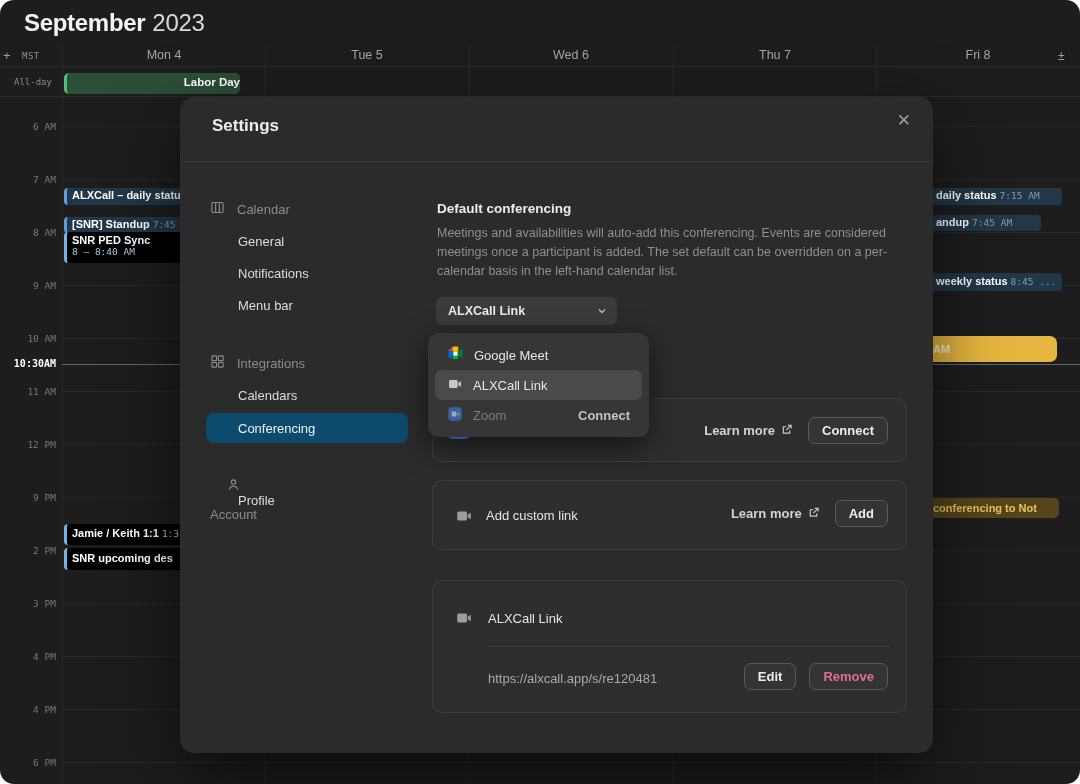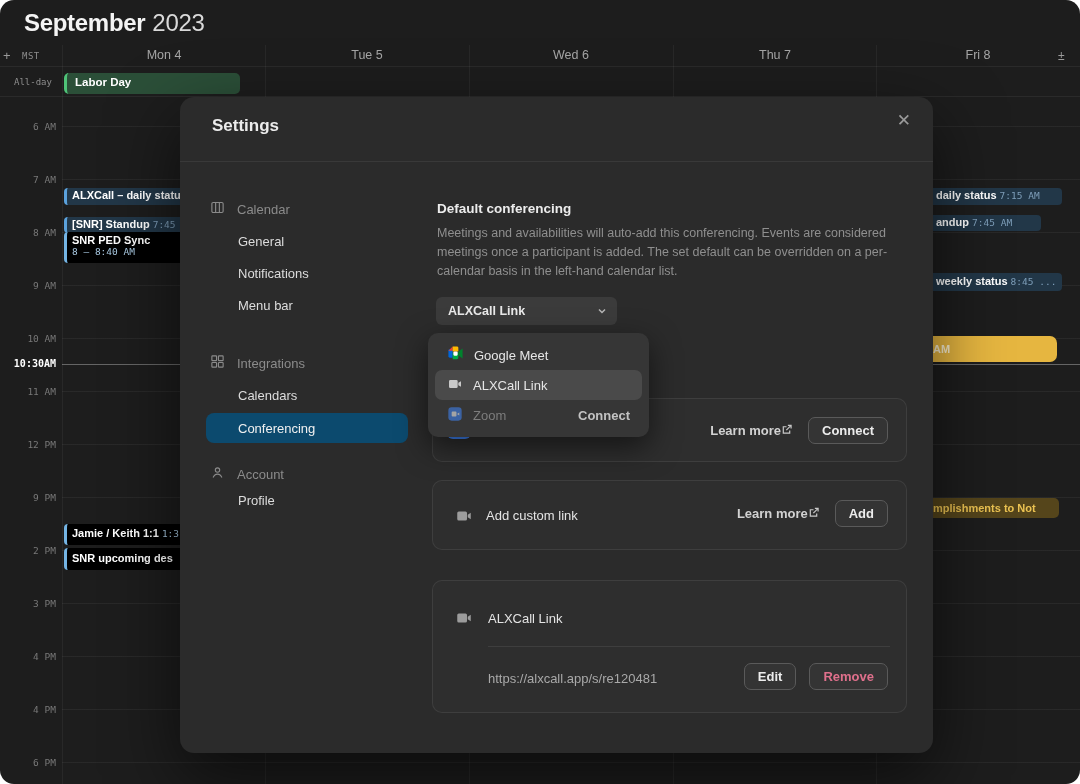--- a/index.html
+++ b/index.html
@@ -23,21 +23,21 @@
   .now-line{left:62px;right:0;height:1px;background:rgba(255,255,255,0.32);}
 
   
   .evt{position:absolute;box-sizing:border-box;border-radius:4px;font-size:11px;font-weight:700;color:#fff;
        overflow:hidden;white-space:nowrap;z-index:2;}
   .evt .time{font-weight:500;font-size:9.5px;}
   .evt-navy{background:#223748;border-left:3px solid #5ba2dd;padding-left:5px;}
   .evt-navy .time{color:#7f9fba;}
   .evt-solid{background:#000000;border-left:3px solid #74b4e4;padding-left:5px;}
   .evt-solid .time{color:#a9c9e2;}
-  .evt-green{background:#2b4f38;border-left:3px solid #4fc378;padding-left:8px;border-radius:5px;}
+  .evt-green{background:#2b4f38;border-left:3px solid #4fc378;padding-left:8px;border-radius:5px;text-align:right;}
   .evt-yellow{background:#e6b640;color:#fbf1d1;border-radius:7px;}
   .evt-olive{background:#55451b;color:#ecc352;border-radius:5px;}
 
   
   .modal{left:180px;top:97px;width:753px;height:656px;background:#2b2b2b;border-radius:14px;
          box-shadow:0 25px 70px rgba(0,0,0,0.6);z-index:10;}
   .modal-title{left:32px;top:19px;font-size:17px;font-weight:600;color:#ececec;}
   .modal-close{right:22px;top:13px;font-size:17px;color:#9a9a9a;cursor:pointer;}
   .modal-divider{left:0;right:0;top:64px;height:1px;background:rgba(255,255,255,0.07);}
 
@@ -58,21 +58,21 @@
         box-shadow:0 10px 30px rgba(0,0,0,0.55);z-index:30;}
   .menu-item{height:30px;display:flex;align-items:center;gap:10px;padding:0 12px;margin:0 7px;
              font-size:13px;color:#e6e6e6;font-weight:500;border-radius:7px;cursor:pointer;}
   .menu-item.sel{background:#4a4a4a;}
   .menu-item.dim{color:#7d7d7d;}
   .menu-item .action{margin-left:auto;color:#c3c3c3;font-weight:700;}
 
   .card{left:252px;width:475px;background:rgba(255,255,255,0.015);border:1px solid rgba(255,255,255,0.08);
         border-radius:10px;box-sizing:border-box;z-index:1;}
   .card-title{font-size:13px;color:#e4e4e4;font-weight:500;}
-  .learn-more{display:flex;align-items:center;font-size:13px;color:#d2d2d2;font-weight:600;cursor:pointer;}
+  .learn-more{display:flex;align-items:center;gap:6px;font-size:13px;color:#d2d2d2;font-weight:600;cursor:pointer;}
   .btn{background:#343434;border:1px solid #5a5a5a;border-radius:7px;color:#ececec;font-weight:700;
        font-size:13px;padding:5px 13px;cursor:pointer;font-family:"Liberation Sans",sans-serif;}
   .btn-remove{color:#e0708c;}
   .card-url{font-size:13px;color:#a9a9a9;}
   .icon-cam{flex:none;}
 </style>
 </head>
 <body>
 
 <div class="window">
@@ -150,21 +150,21 @@
     <span class="time mono">7:45 AM</span>
   </div>
   <div class="evt evt-navy" style="left:876px;top:273px;width:186px;height:18px;line-height:16px;padding-left:57px;">
     <span>weekly status</span>
     <span class="time mono">8:45 ...</span>
   </div>
   <div class="evt evt-yellow" style="left:876px;top:336px;width:181px;height:26px;line-height:26px;padding-left:57px;">
     <span>AM</span>
   </div>
   <div class="evt evt-olive" style="left:876px;top:498px;width:183px;height:20px;line-height:20px;padding-left:57px;">
-    <span>mplishments to Not</span>
+    <span>conferencing to Not</span>
   </div>
 
   <div class="abs modal">
     <div class="abs modal-title">Settings</div>
     <div class="abs modal-close">✕</div>
     <div class="abs modal-divider"></div>
 
     <div class="abs side-section" style="top:103px;">
       <span><svg width="15" height="15" viewBox="0 0 24 24" fill="none" stroke="#8b8b8b" stroke-width="1.8">
             <rect x="3" y="4" width="18" height="16" rx="2"></rect>
@@ -181,21 +181,21 @@
             <rect x="3" y="3" width="7.5" height="7.5" rx="1"></rect>
             <rect x="13.5" y="3" width="7.5" height="7.5" rx="1"></rect>
             <rect x="3" y="13.5" width="7.5" height="7.5" rx="1"></rect>
             <rect x="13.5" y="13.5" width="7.5" height="7.5" rx="1"></rect>
           </svg></span>
       <span>Integrations</span>
     </div>
     <div class="abs side-item" style="top:291px;">Calendars</div>
     <div class="abs side-selected" style="top:316px;">Conferencing</div>
 
-    <div class="abs side-section" style="top:368px;">
+    <div class="abs side-section" style="top:380px;flex-direction:column;">
       <span><svg width="15" height="15" viewBox="0 0 24 24" fill="none" stroke="#8b8b8b" stroke-width="1.8">
             <circle cx="12" cy="8" r="3.5"></circle>
             <path d="M5 20c1.5-4 4-5.5 7-5.5s5.5 1.5 7 5.5"></path>
           </svg></span>
       <span>Account</span>
     </div>
     <div class="abs side-item" style="top:396px;">Profile</div>
 
     <div class="abs content-heading">Default conferencing</div>
     <div class="abs content-desc">Meetings and availabilities will auto-add this conferencing. Events are considered meetings once a participant is added. The set default can be overridden on a per-calendar basis in the left-hand calendar list.</div>

